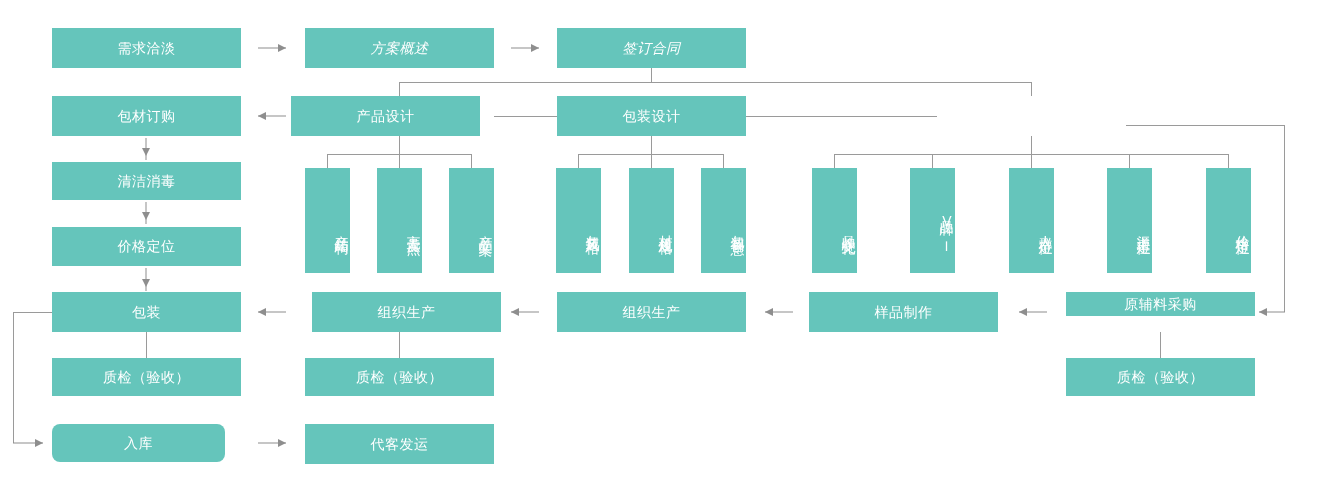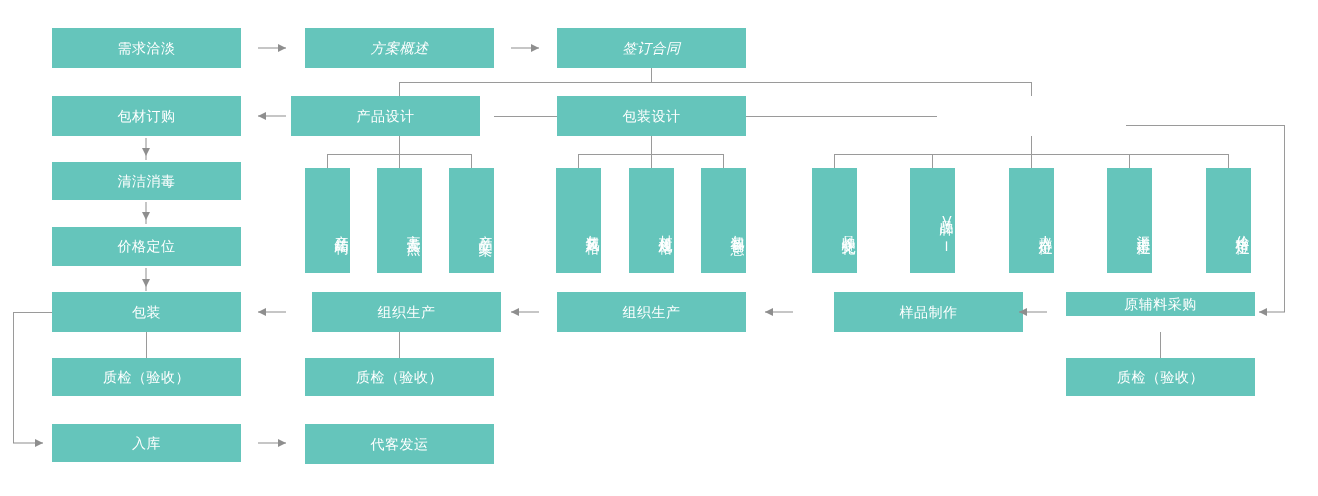--- a/index.html
+++ b/index.html
@@ -218,21 +218,21 @@
       <span class="head"></span>
   </div>
 
   <div class="node" style="left:557px; top:292px; width:189px; height:40px;">组织生产</div>
 
   <div class="arrow left" style="left:765px; top:306px; width:28px;">
     <span class="shaft"></span>
       <span class="head"></span>
   </div>
 
-  <div class="node" style="left:809px; top:292px; width:189px; height:40px;margin-left:25px;">样品制作</div>
+  <div class="node" style="left:809px; top:292px; width:189px; height:40px;">样品制作</div>
 
   <div class="arrow left" style="left:1019px; top:306px; width:28px;">
     <span class="shaft"></span>
       <span class="head"></span>
   </div>
 
   <div class="node" style="left:1066px; top:292px; width:189px; height:24px;">原辅料采购</div>
 
   <div class="line h" style="left:1126px; top:125px; width:158px;"></div>
   <div class="line v" style="left:1284px; top:125px; height:187px;"></div>
@@ -250,21 +250,21 @@
   <div class="line v" style="left:1160px; top:332px; height:26px;"></div>
   <div class="node" style="left:1066px; top:358px; width:189px; height:38px;">质检（验收）</div>
 
   <div class="line h" style="left:13px; top:312px; width:39px;"></div>
   <div class="line v" style="left:13px; top:312px; height:131px;"></div>
   <div class="arrow right" style="left:13px; top:437px; width:30px;">
     <span class="shaft"></span>
       <span class="head"></span>
   </div>
 
-  <div class="node" style="left:52px; top:424px; width:189px; height:38px;">入库</div>
+  <div class="node" style="left:52px; top:424px; width:173px; height:38px;border-radius:8px;">入库</div>
 
   <div class="arrow right" style="left:258px; top:437px; width:28px;">
     <span class="shaft"></span>
       <span class="head"></span>
   </div>
 
   <div class="node" style="left:305px; top:424px; width:189px; height:40px;">代客发运</div>
 
 </div>
 

